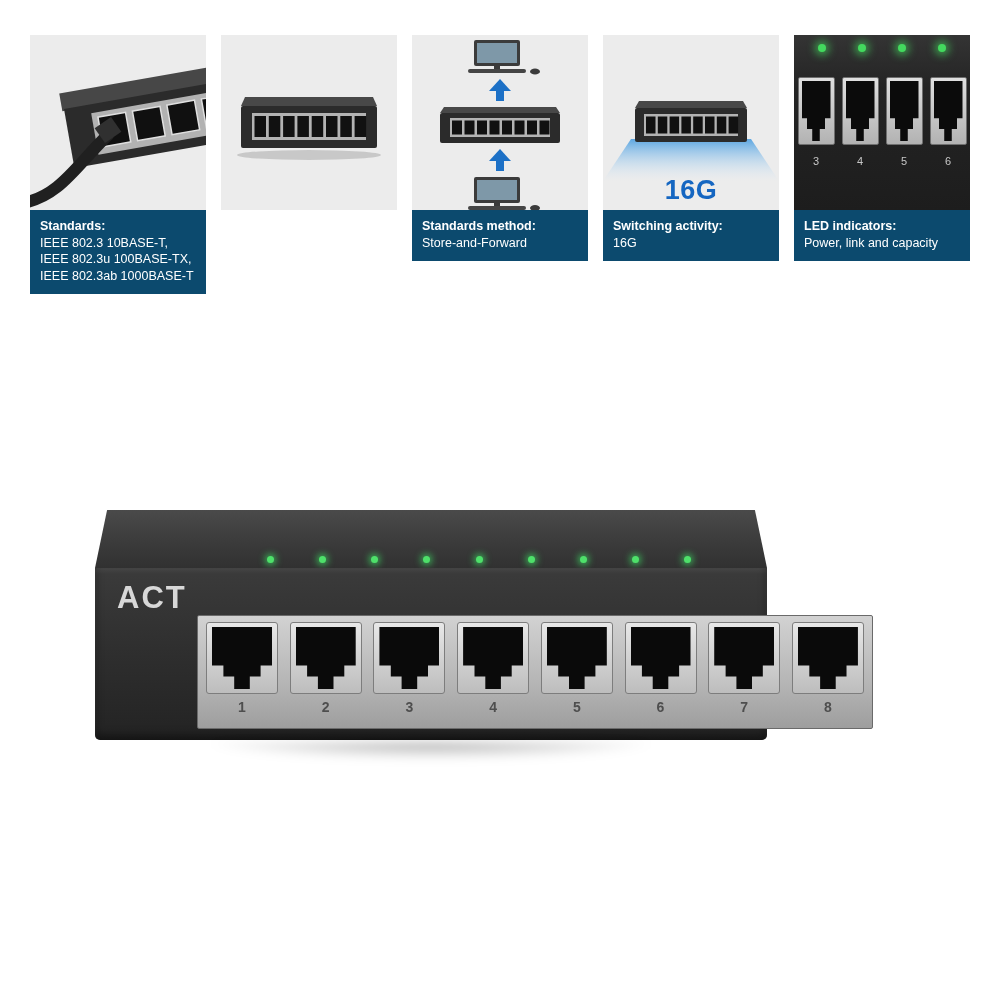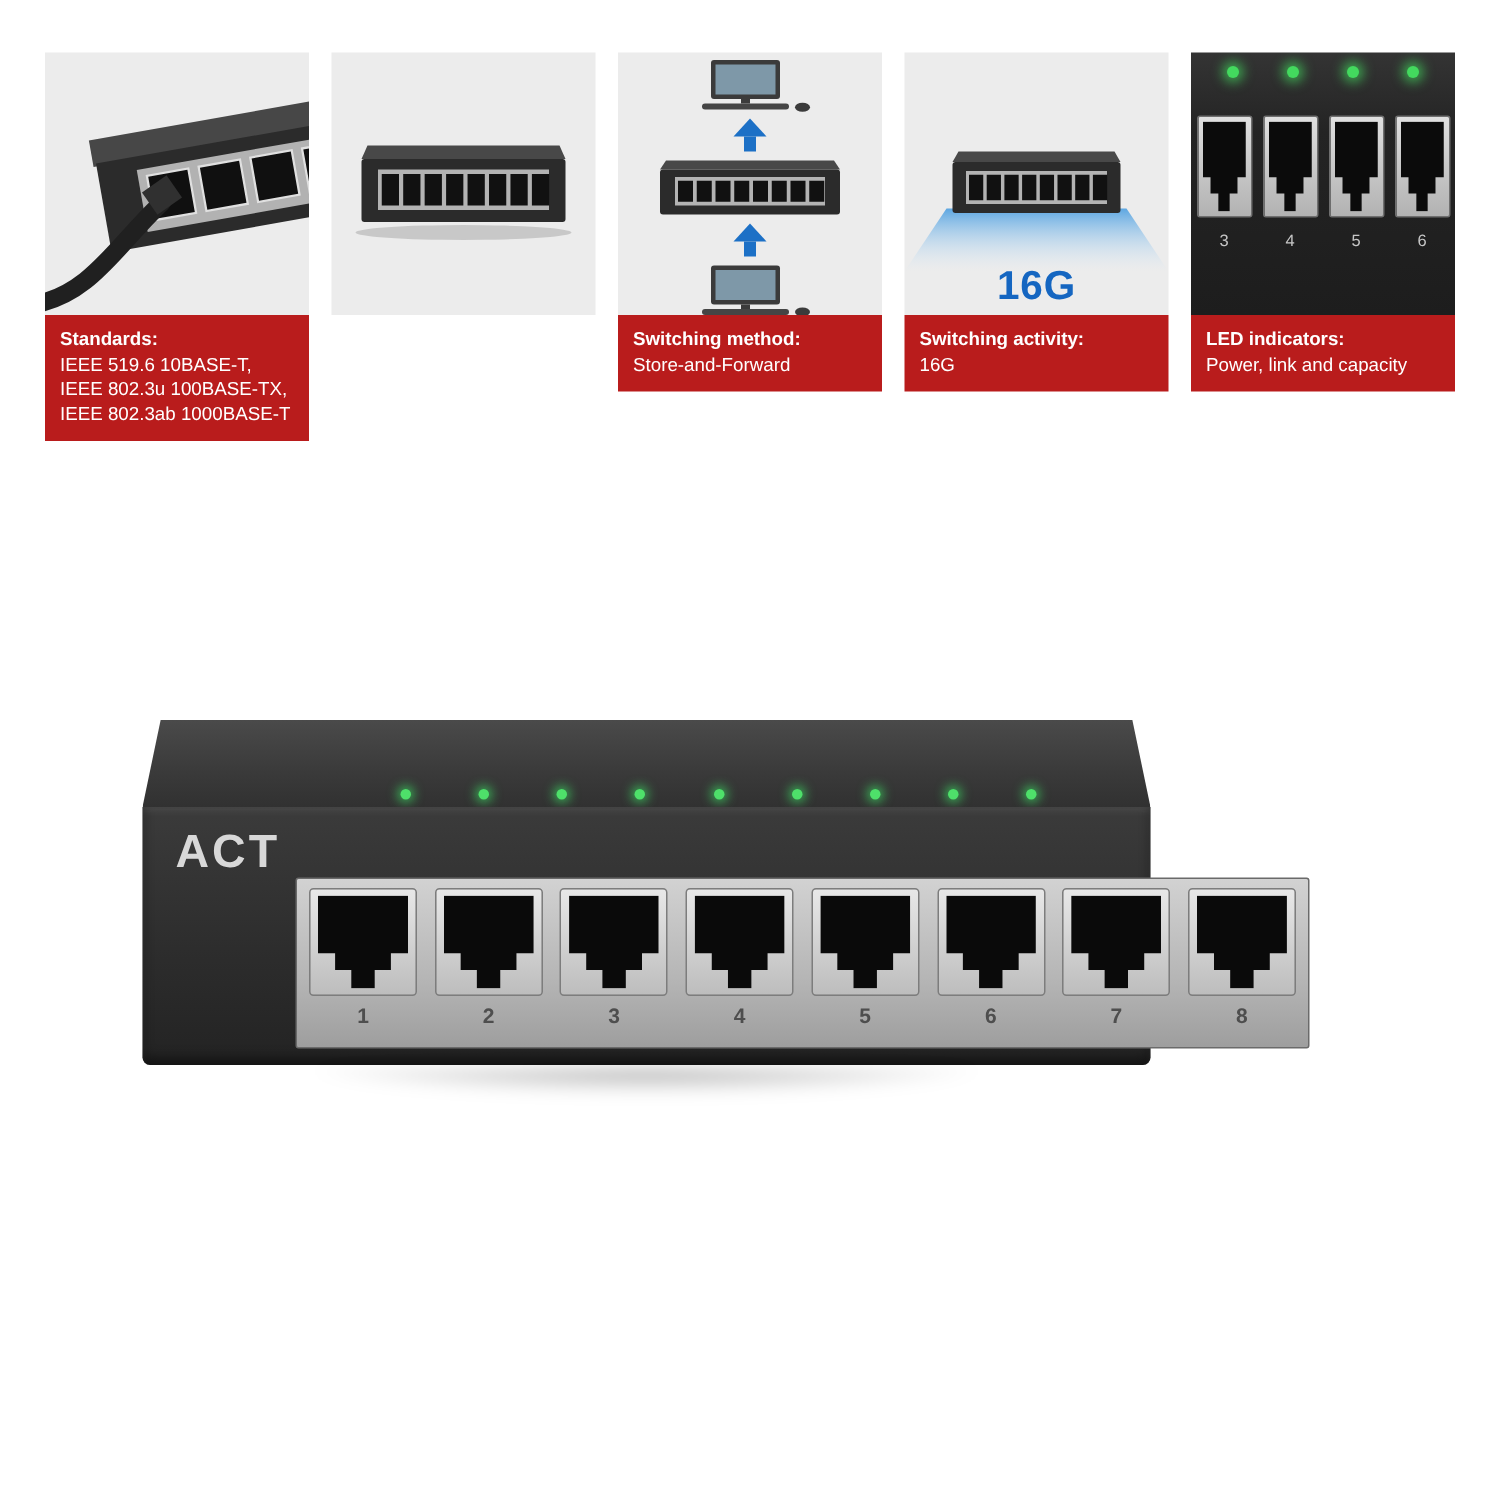--- a/index.html
+++ b/index.html
@@ -5,42 +5,42 @@
   * { margin:0; padding:0; box-sizing:border-box; }
   html,body { background:#fff; }
   body { width:1000px; height:1000px; font-family:"Liberation Sans", sans-serif; }
   .page { position:relative; width:1000px; height:1000px; overflow:hidden; background:#fff; }
 
   
   .panels { position:absolute; top:35px; left:30px; display:flex; gap:15px; }
   .panel { width:176px; display:flex; flex-direction:column; }
   .panel-img { width:176px; height:175px; background:#ececec; position:relative; overflow:hidden; }
   .panel-img svg { display:block; width:176px; height:175px; }
-  .caption { background:#b91c1c; color:#ffffff; padding:8px 10px 10px; font-size:12.5px; line-height:1.32; }
+  .caption { background:#0c4a6e; color:#ffffff; padding:8px 10px 10px; font-size:12.5px; line-height:1.32; }
   .cap-head { font-weight:bold; }
 
   
   .g16 { position:absolute; left:0; right:0; top:140px; text-align:center;
          color:#1566c1; font-weight:bold; font-size:27px; letter-spacing:0.5px; }
 
   
   .p5 { background:linear-gradient(180deg,#343434 0%,#242424 30%,#1d1d1d 100%); }
   .p5-leds { position:absolute; top:9px; left:8px; right:8px; display:flex; justify-content:space-around; }
   .p5-led { width:8px; height:8px; border-radius:50%; background:#43d95e;
             box-shadow:0 0 8px 3px rgba(67,217,94,.7); }
   .p5-ports { position:absolute; top:42px; left:0; right:0; display:flex; justify-content:center; gap:7px; }
   .p5-port { width:37px; height:68px; background:linear-gradient(180deg,#e0e0e0,#b2b2b2);
              border:1px solid #6f6f6f; border-radius:2px; padding:3px; }
   .p5-hole { width:100%; height:100%; background:#0b0b0b;
              clip-path:polygon(0 0,100% 0,100% 62%,81% 62%,81% 80%,63% 80%,63% 100%,37% 100%,37% 80%,19% 80%,19% 62%,0 62%); }
   .p5-nums { position:absolute; top:120px; left:0; right:0; display:flex; justify-content:center; gap:7px; }
   .p5-nums span { width:37px; text-align:center; color:#c6c6c6; font-size:11px; }
 
   
-  .product { position:absolute; left:95px; top:480px; width:672px; }
+  .product { position:absolute; left:95px; top:510px; width:672px; }
   .switch-top { position:relative; height:58px;
                 background:linear-gradient(180deg,#4a4a4a 0%,#3a3a3a 60%,#313131 100%);
                 clip-path:polygon(1.8% 0,98.2% 0,100% 100%,0 100%); }
   .led-row { position:absolute; bottom:5px; left:172px; width:424px; display:flex; justify-content:space-between; }
   .led { width:7px; height:7px; border-radius:50%; background:#4ee06a;
          box-shadow:0 0 7px 2px rgba(60,224,100,.75); }
   .switch-body { position:relative; height:172px;
                  background:linear-gradient(180deg,#3b3b3b 0%,#2d2d2d 55%,#232323 100%);
                  border-radius:0 0 5px 5px;
                  box-shadow:inset 0 3px 4px rgba(255,255,255,.07), inset 0 -5px 8px rgba(0,0,0,.45); }
@@ -80,21 +80,21 @@
               <rect x="102" y="14" width="28" height="30"></rect>
               <rect x="137" y="14" width="28" height="30"></rect>
             </g>
           </g>
           <path d="M -8 168 C 30 162, 48 128, 78 100" stroke="#202020" stroke-width="12" fill="none" stroke-linecap="round"></path>
           <rect x="68" y="86" width="20" height="18" fill="#303030" transform="rotate(-35 78 95)"></rect>
         </svg>
       </div>
       <div class="caption">
         <div class="cap-head">Standards:</div>
-        <div class="cap-line">IEEE 519.6 10BASE-T,</div>
+        <div class="cap-line">IEEE 802.3 10BASE-T,</div>
         <div class="cap-line">IEEE 802.3u 100BASE-TX,</div>
         <div class="cap-line">IEEE 802.3ab 1000BASE-T</div>
       </div>
     </section>
 
     <section class="panel">
       <div class="panel-img">
         <svg viewBox="0 0 176 175">
           <polygon points="24,62 152,62 156,71 20,71" fill="#484848"></polygon>
           <rect x="20" y="71" width="136" height="42" rx="2" fill="#2b2b2b"></rect>
@@ -155,21 +155,21 @@
           <g>
             <rect x="62" y="142" width="46" height="26" rx="2" fill="#3b3b3b"></rect>
             <rect x="65" y="145" width="40" height="20" fill="#7e98a8"></rect>
             <rect x="82" y="168" width="6" height="3" fill="#3b3b3b"></rect>
             <rect x="56" y="171" width="58" height="4" rx="2" fill="#454545"></rect>
             <ellipse cx="123" cy="173" rx="5" ry="3" fill="#3b3b3b"></ellipse>
           </g>
         </svg>
       </div>
       <div class="caption">
-        <div class="cap-head">Switching method:</div>
+        <div class="cap-head">Standards method:</div>
         <div class="cap-line">Store-and-Forward</div>
       </div>
     </section>
 
     <section class="panel">
       <div class="panel-img">
         <svg viewBox="0 0 176 175">
           <defs>
             <linearGradient id="glowGrad" x1="0" y1="0" x2="0" y2="1">
               <stop offset="0" stop-color="#4d9fe0" stop-opacity="0.9"></stop>

